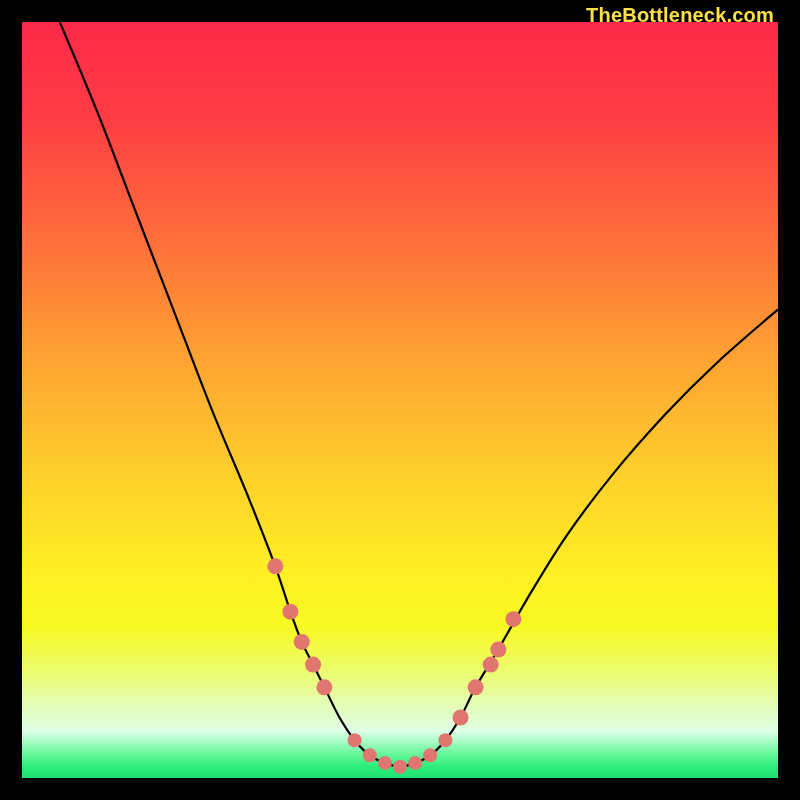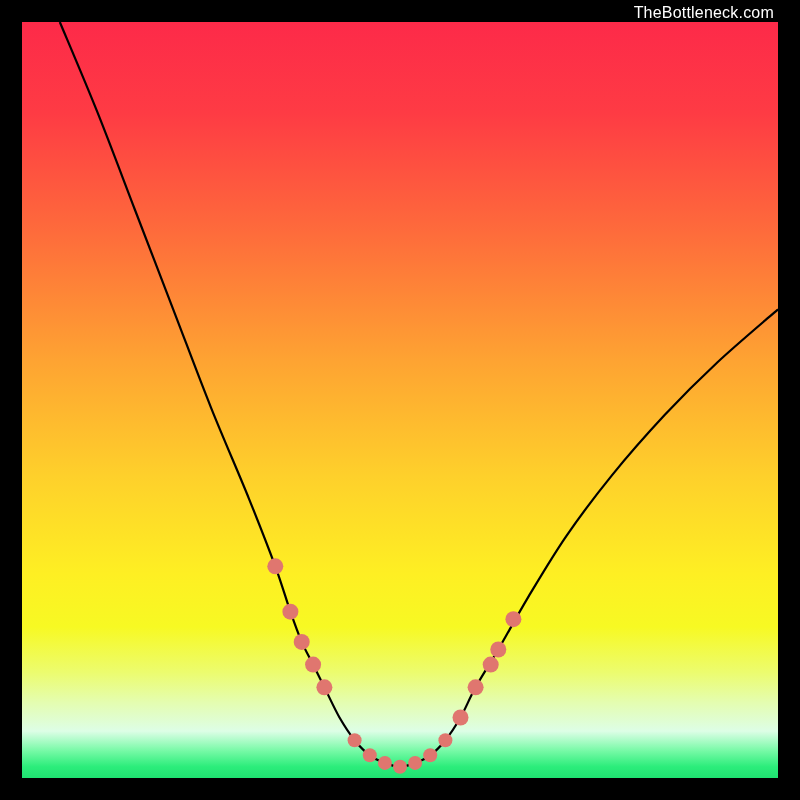--- a/index.html
+++ b/index.html
@@ -23,23 +23,23 @@
     left: 0;
     top: 0;
     width: 100%;
     height: 100%;
   }
   .watermark {
     position: absolute;
     top: 4px;
     right: 26px;
     font-family: Arial, Helvetica, sans-serif;
-    font-size: 16px;
-    font-weight: 400;
-    color: #ffffff;
+    font-size: 20px;
+    font-weight: 700;
+    color: #fde047;
     letter-spacing: 0.2px;
   }
   svg.curve {
     position: absolute;
     left: 22px;
     top: 22px;
     width: 756px;
     height: 756px;
     overflow: visible;
   }

